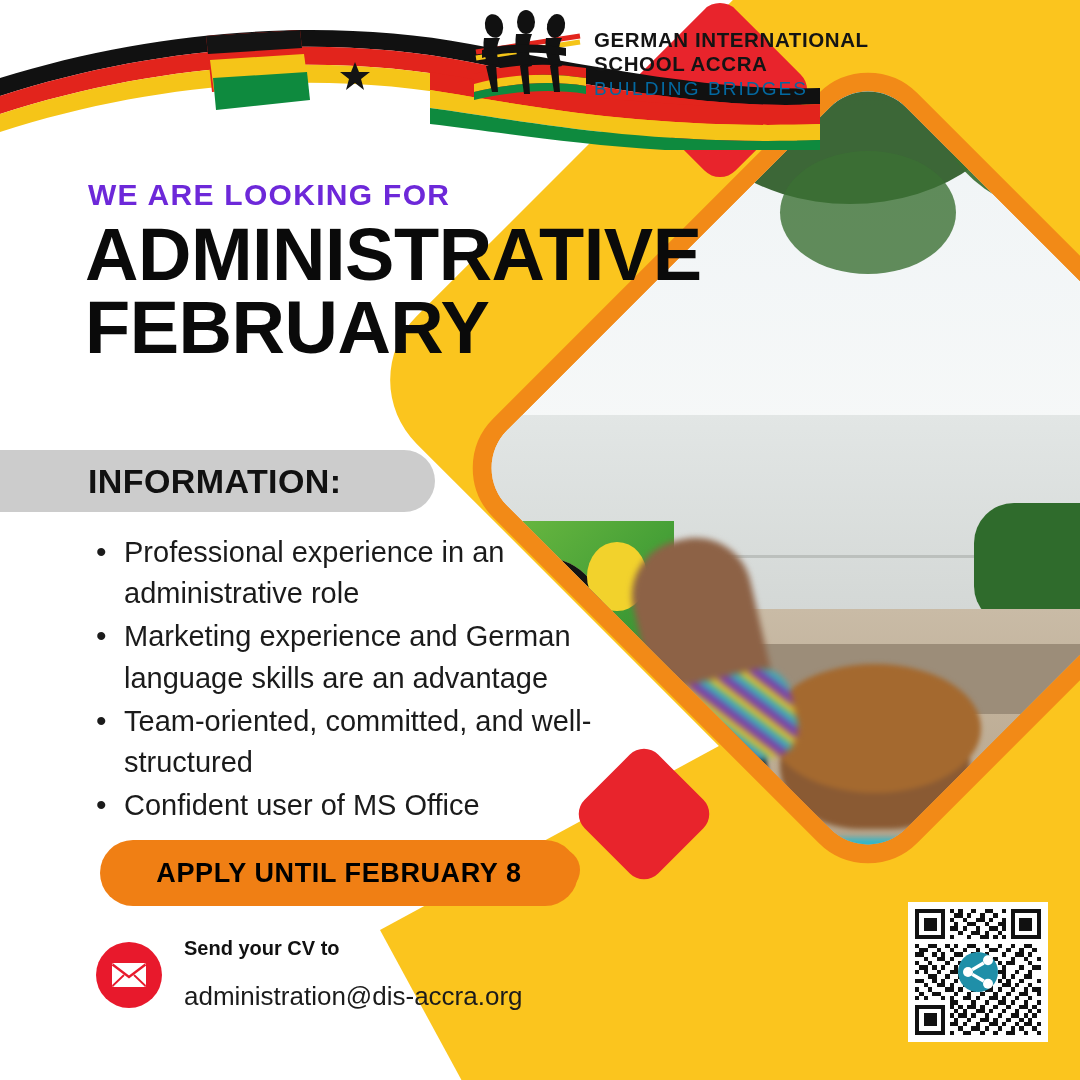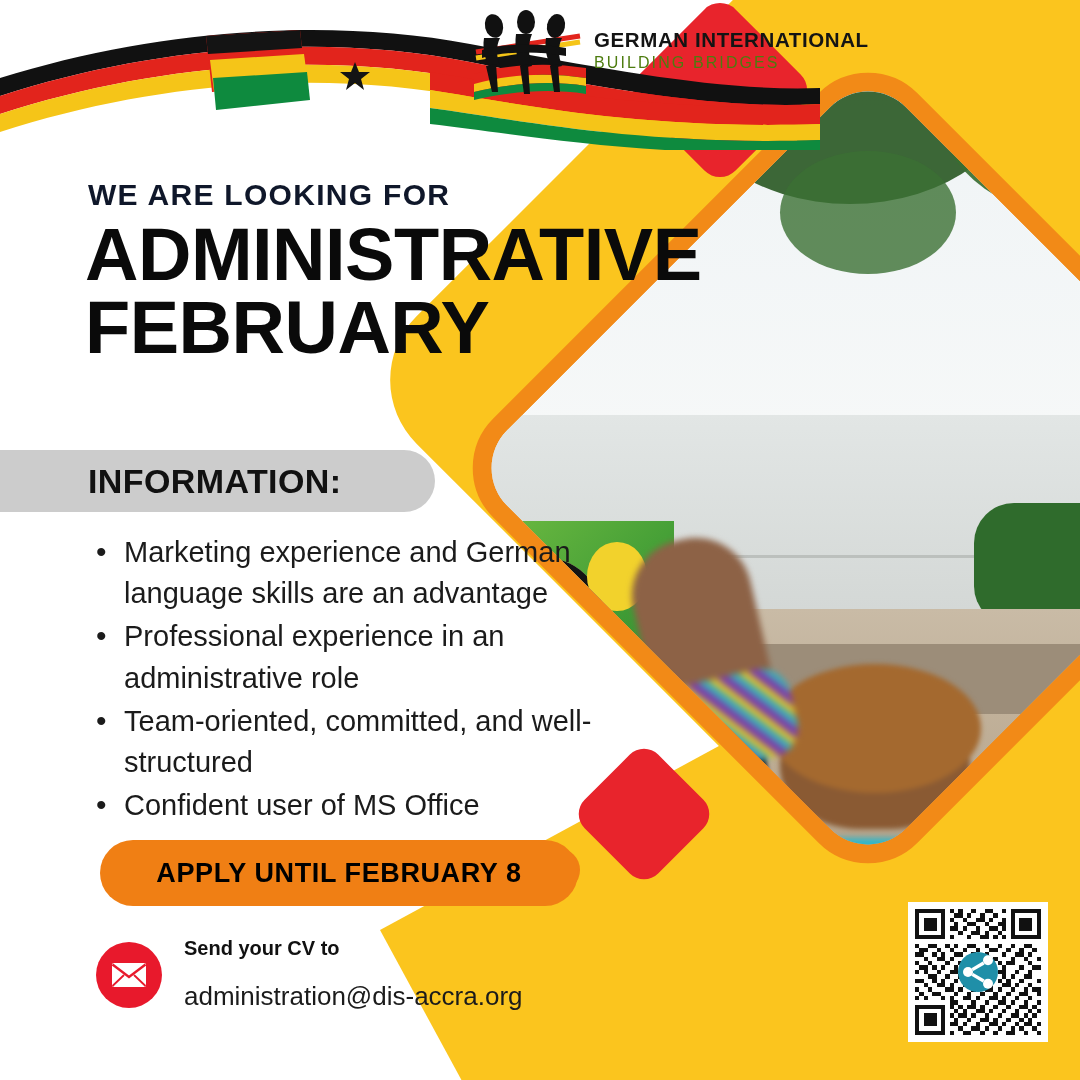--- a/index.html
+++ b/index.html
@@ -188,27 +188,27 @@
   .ribbon { position:absolute; left:0; top:0; width:820px; height:150px; z-index:6; }
 
   
   .logo-wrap { position:absolute; left:468px; top:6px; z-index:7; display:flex; align-items:flex-start; }
   .logo-mark { width:120px; height:96px; flex:0 0 auto; }
   .logo-text { margin-left:6px; padding-top:22px; }
   .logo-line1, .logo-line2 {
     font-size:20.5px; font-weight:bold; letter-spacing:0.6px; color:#141414; line-height:1.18;
   }
   .logo-line3 {
-    font-size:16px; letter-spacing:2.1px; color:#4d7c0f; line-height:1.3; margin-top:1px;
+    font-size:19px; letter-spacing:2.1px; color:#0369a1; line-height:1.3; margin-top:1px;
   }
 
   
   .eyebrow {
     position:absolute; left:88px; top:178px; z-index:8;
-    font-size:30px; font-weight:bold; letter-spacing:1.3px; color:#0f172a;
+    font-size:30px; font-weight:bold; letter-spacing:1.3px; color:#6d28d9;
   }
   .title {
     position:absolute; left:85px; top:218px; width:620px; z-index:8;
     font-size:74px; font-weight:bold; letter-spacing:-0.5px; line-height:0.99;
     color:#0a0a0a;
   }
 
   
   .info-pill {
     position:absolute; left:-40px; top:450px; width:475px; height:62px; z-index:8;
@@ -355,34 +355,35 @@
         <path d="M48,28 C46,42 50,56 54,62 L64,60 C60,48 60,38 64,28 Z"></path>
         <path d="M52,60 L56,88 L62,88 L60,58 Z"></path>
         <ellipse cx="88" cy="20" rx="9" ry="12" transform="rotate(12 88 20)"></ellipse>
         <path d="M78,32 C76,44 80,56 84,62 L94,60 C90,50 90,40 94,32 Z"></path>
         <path d="M82,60 L86,86 L92,86 L90,58 Z"></path>
         <path d="M14,44 C34,38 66,36 98,42 L98,50 C66,44 34,46 14,52 Z"></path>
       </g>
     </svg>
     <div class="logo-text">
       <div class="logo-line1">GERMAN INTERNATIONAL</div>
+      <div class="logo-line2">SCHOOL ACCRA</div>
       <div class="logo-line3">BUILDING BRIDGES</div>
     </div>
   </div>
 
   <div class="eyebrow">WE ARE LOOKING FOR</div>
   <div class="title">ADMINISTRATIVE FEBRUARY</div>
 
   <div class="info-pill">
     <span>INFORMATION:</span>
   </div>
 
   <ul class="bullets">
+    <li>Professional experience in an administrative role</li>
     <li>Marketing experience and German language skills are an advantage</li>
-    <li>Professional experience in an administrative role</li>
     <li>Team-oriented, committed, and well-structured</li>
     <li>Confident user of MS Office</li>
   </ul>
 
   <div class="cta">APPLY UNTIL FEBRUARY 8</div>
 
   <div class="email-row">
     <div class="mail-badge">
       <svg width="36" height="26" viewBox="0 0 36 26">
         <rect x="1" y="1" width="34" height="24" rx="2" fill="#ffffff"></rect>

